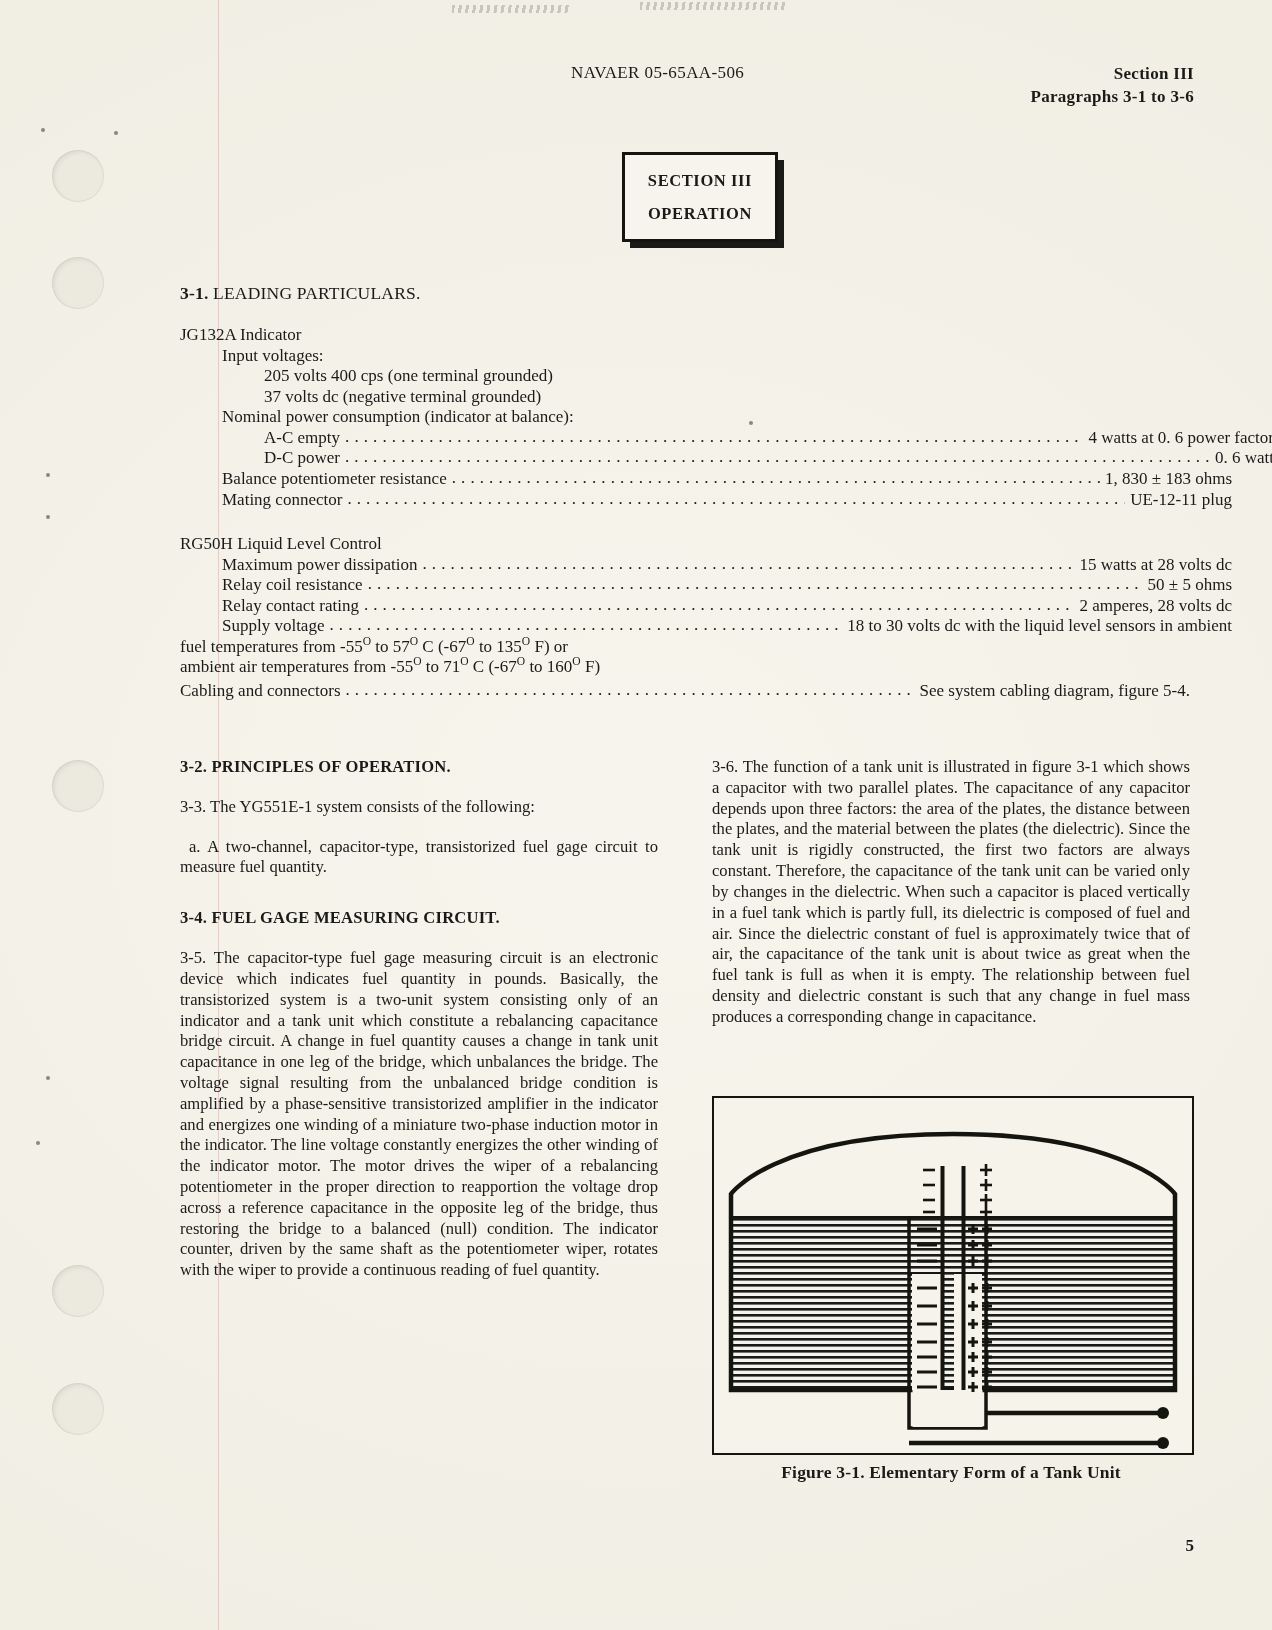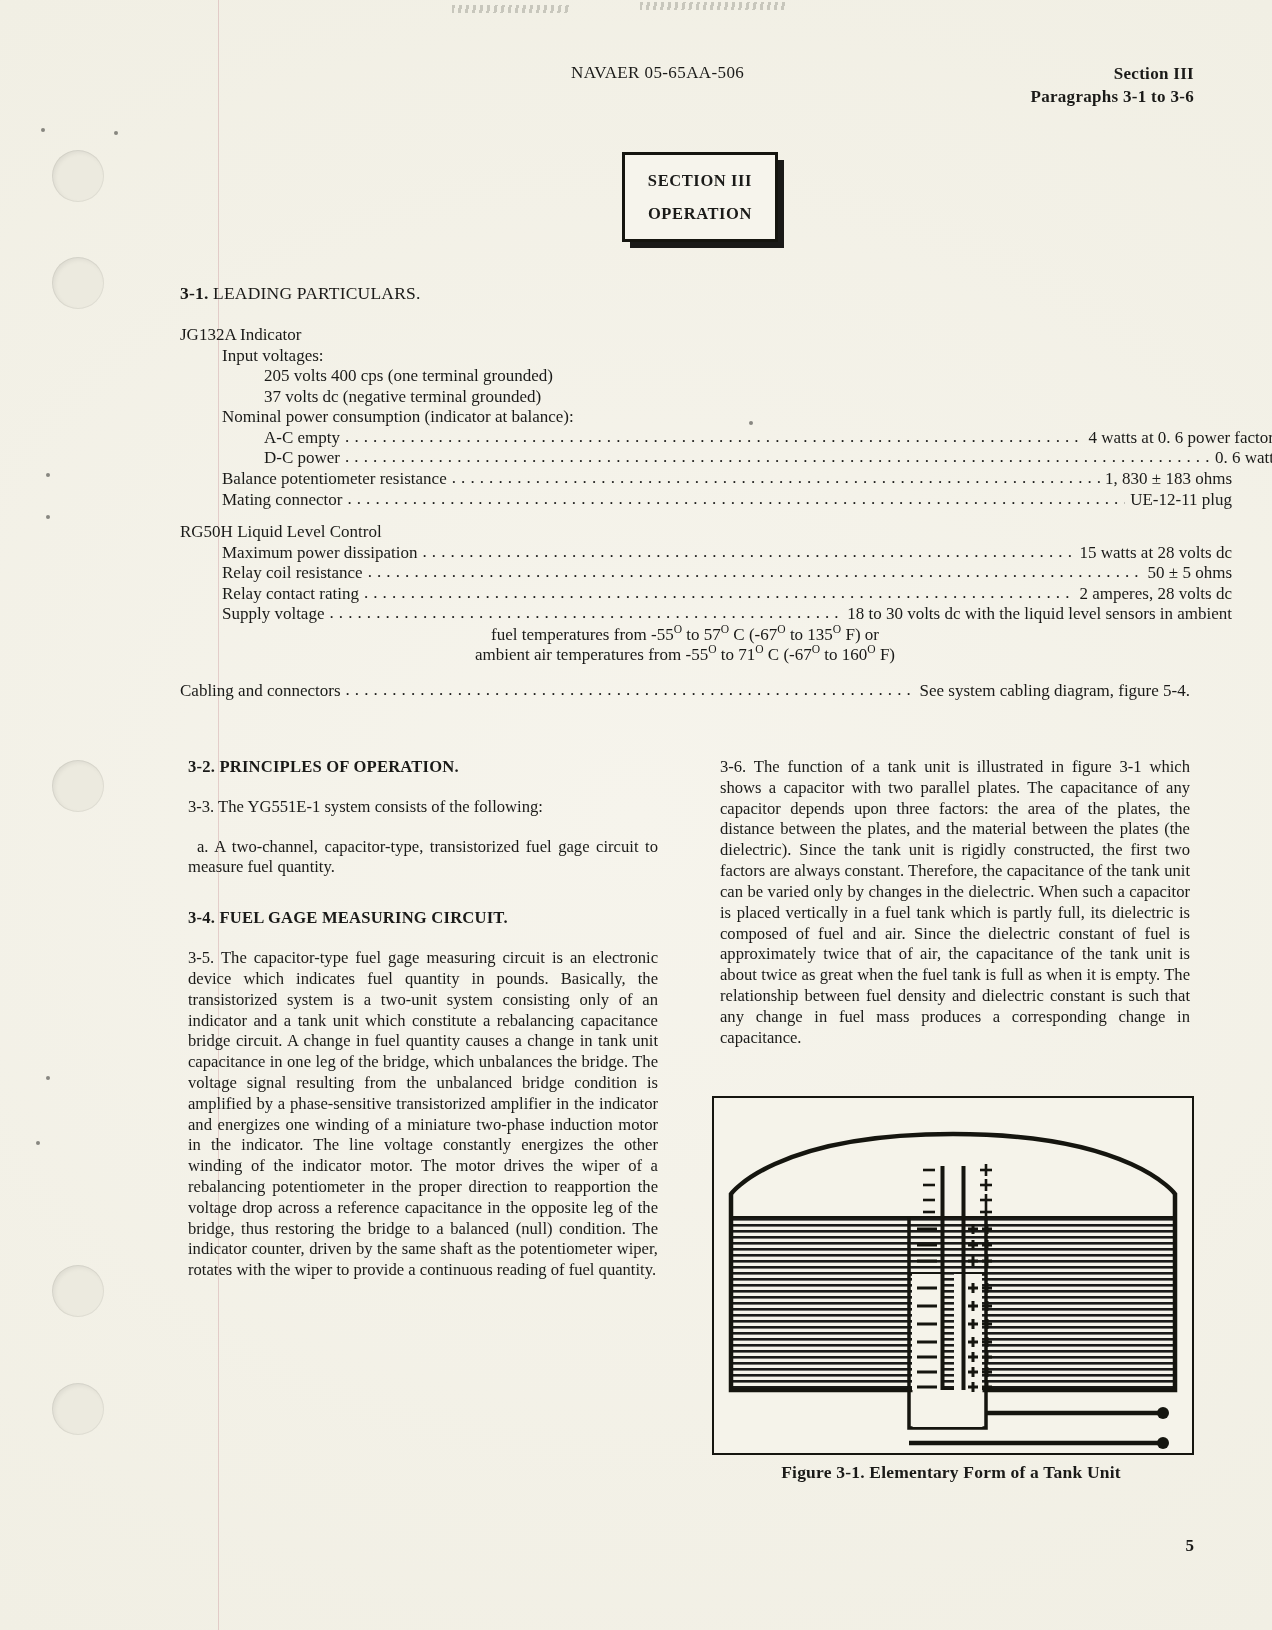--- a/index.html
+++ b/index.html
@@ -79,29 +79,29 @@
   .dotline{display:flex;align-items:baseline;white-space:nowrap;width:100%}
   .dotline .lbl{flex:0 0 auto}
   .dotline .dots{
     flex:1 1 auto;overflow:hidden;white-space:nowrap;
     margin:0 5px;position:relative;top:-1px;
     font-size:17px;letter-spacing:5.1px;color:#1a1a18;
   }
   .dotline .val{flex:0 0 auto;white-space:nowrap}
   .ind1{padding-left:42px}
   .ind2{padding-left:84px}
-  .rt{text-align:center;display:block}
+  .rt{text-align:left;display:block}
   sup.deg{font-size:.68em;vertical-align:super;line-height:0}
 
   .col{
     position:absolute;font-size:16.6px;line-height:1.255;
     text-align:justify;text-justify:inter-word;
     -webkit-hyphens:none;hyphens:none;
   }
-  .col p{margin:0 0 19px 8px}
+  .col p{margin:0 0 19px 0}
   .col p.head{font-weight:bold;letter-spacing:.2px;text-align:left}
   .col p.item{text-indent:9px}
   .col p:last-child{margin-bottom:0}
 
   
   .fig-box{
     position:absolute;left:712px;top:1096px;width:478px;height:355px;
     border:2.5px solid #15150f;background:#f5f3ea;
   }
   .fig-cap{
@@ -177,21 +177,21 @@
       <div class="dotline ind1">
         <span class="lbl">Balance potentiometer resistance</span>
         <span class="dots">........................................................................................................................................................................................................</span>
         <span class="val">1, 830 ± 183 ohms</span>
       </div>
       <div class="dotline ind1">
         <span class="lbl">Mating connector</span>
         <span class="dots">........................................................................................................................................................................................................</span>
         <span class="val">UE-12-11 plug</span>
       </div>
-      <div class="spec-title" style="margin-top: 12px;">RG50H Liquid Level Control</div>
+      <div class="spec-title" style="margin-top: 24px;">RG50H Liquid Level Control</div>
       <div class="dotline ind1">
         <span class="lbl">Maximum power dissipation</span>
         <span class="dots">........................................................................................................................................................................................................</span>
         <span class="val">15 watts at 28 volts dc</span>
       </div>
       <div class="dotline ind1">
         <span class="lbl">Relay coil resistance</span>
         <span class="dots">........................................................................................................................................................................................................</span>
         <span class="val">50 ± 5 ohms</span>
       </div>

